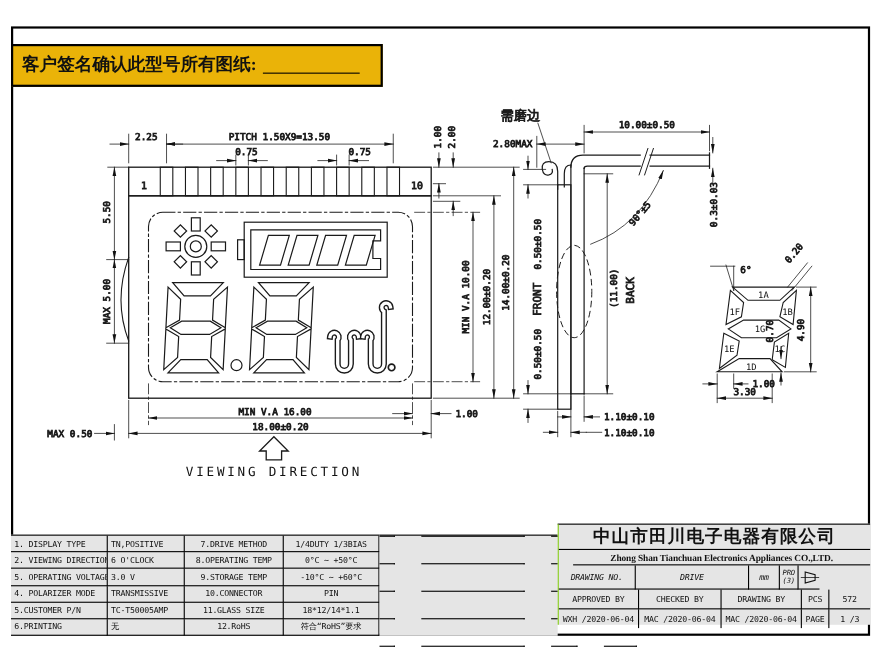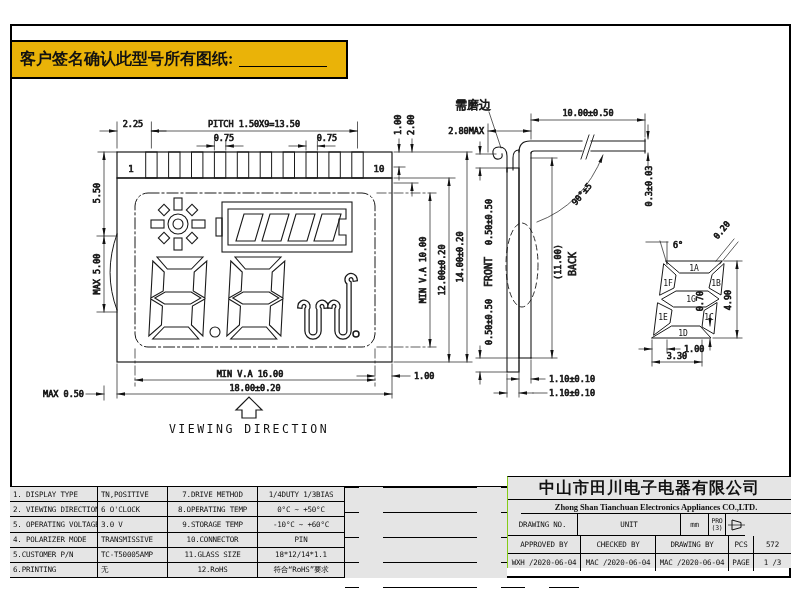--- a/index.html
+++ b/index.html
@@ -28,21 +28,21 @@
   #rev{left:345px;top:486px;width:162px;height:92px;border-top:1.5px solid #000;
        display:grid;grid-template-columns:14px 94px 24px 30px;grid-template-rows:repeat(6,1fr);gap:24px;}
   #rev .cell{font-size:7.5px;}
   #rev .hd{font-size:8px;font-weight:bold;letter-spacing:-0.3px;}
   #tblock{left:507px;top:476px;width:284px;height:92px;border-top:1.5px solid #000;border-left:1px solid #84cc16;text-align:center;}
   .tb-row{display:grid;box-sizing:border-box;}
   #tb-cn{height:22px;display:flex;align-items:center;justify-content:center;border-bottom:1px solid #000;
          font-family:"Liberation Serif",serif;font-weight:bold;font-size:16px;letter-spacing:1px;}
   #tb-en{height:13px;display:flex;align-items:center;justify-content:center;border-bottom:1px solid #000;
          font-family:"Liberation Serif",serif;font-weight:bold;font-size:8.5px;letter-spacing:-0.1px;margin-left:13px;}
-  #tb-dw{height:22px;grid-template-columns:70px 103px 28px 17px 19px 46px;}
+  #tb-dw{height:22px;grid-template-columns:70px 103px 28px 17px 19px 46px;font-style:italic;}
   #tb-lb{height:18px;grid-template-columns:73px 75px 73px 25px 37px;}
   #tb-vl{height:17px;grid-template-columns:73px 75px 73px 25px 37px;}
   #tblock .cell:last-child{border-right:none;}
   #tb-vl .cell{border-bottom:none;}
   .pro{flex-direction:column;line-height:1;font-size:6.5px;}
   .dwno{font-size:9.5px;letter-spacing:0.5px;}
 </style>
 </head>
 <body>
 
@@ -355,21 +355,21 @@
     <div class="cell"></div>
     <div class="cell"></div>
     <div class="cell"></div>
   </div>
 
   <div id="tblock" class="tbl">
     <div id="tb-cn">中山市田川电子电器有限公司</div>
     <div id="tb-en">Zhong Shan Tianchuan Electronics Appliances CO.,LTD.</div>
     <div id="tb-dw" class="tb-row">
       <div class="cell">DRAWING NO.</div>
-      <div class="cell">UNIT</div>
+      <div class="cell">DRIVE</div>
       <div class="cell">mm</div>
       <div class="cell pro">
         <span>PRO</span>
         <span>(3)</span>
       </div>
       <div class="cell">
         <svg width="44" height="20" fill="none" stroke="#111" stroke-width="1">
           <polygon points="6,5 15,7.5 15,12.5 6,15"></polygon>
           <line x1="2" y1="10" x2="19" y2="10" stroke-width="0.7"></line>
           <circle cx="31" cy="10" r="6.5"></circle>

